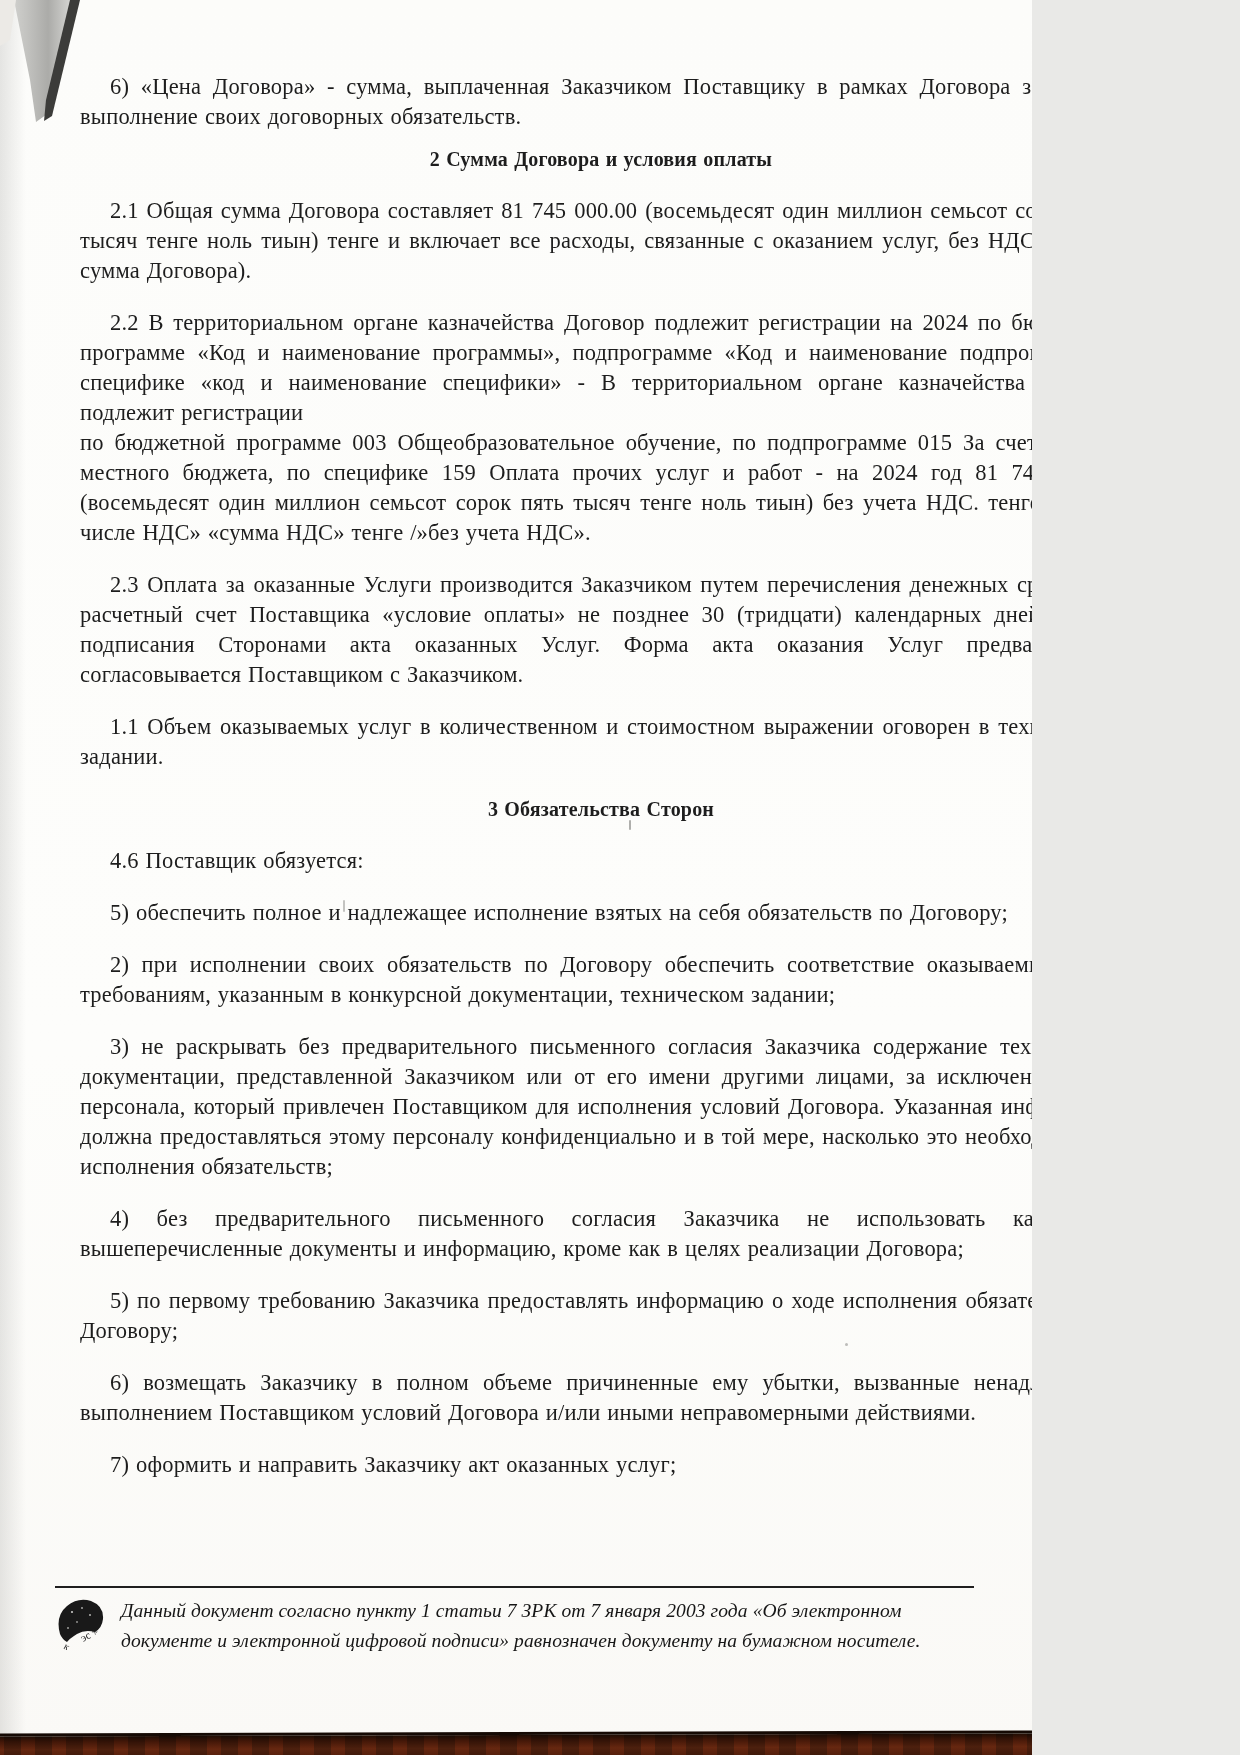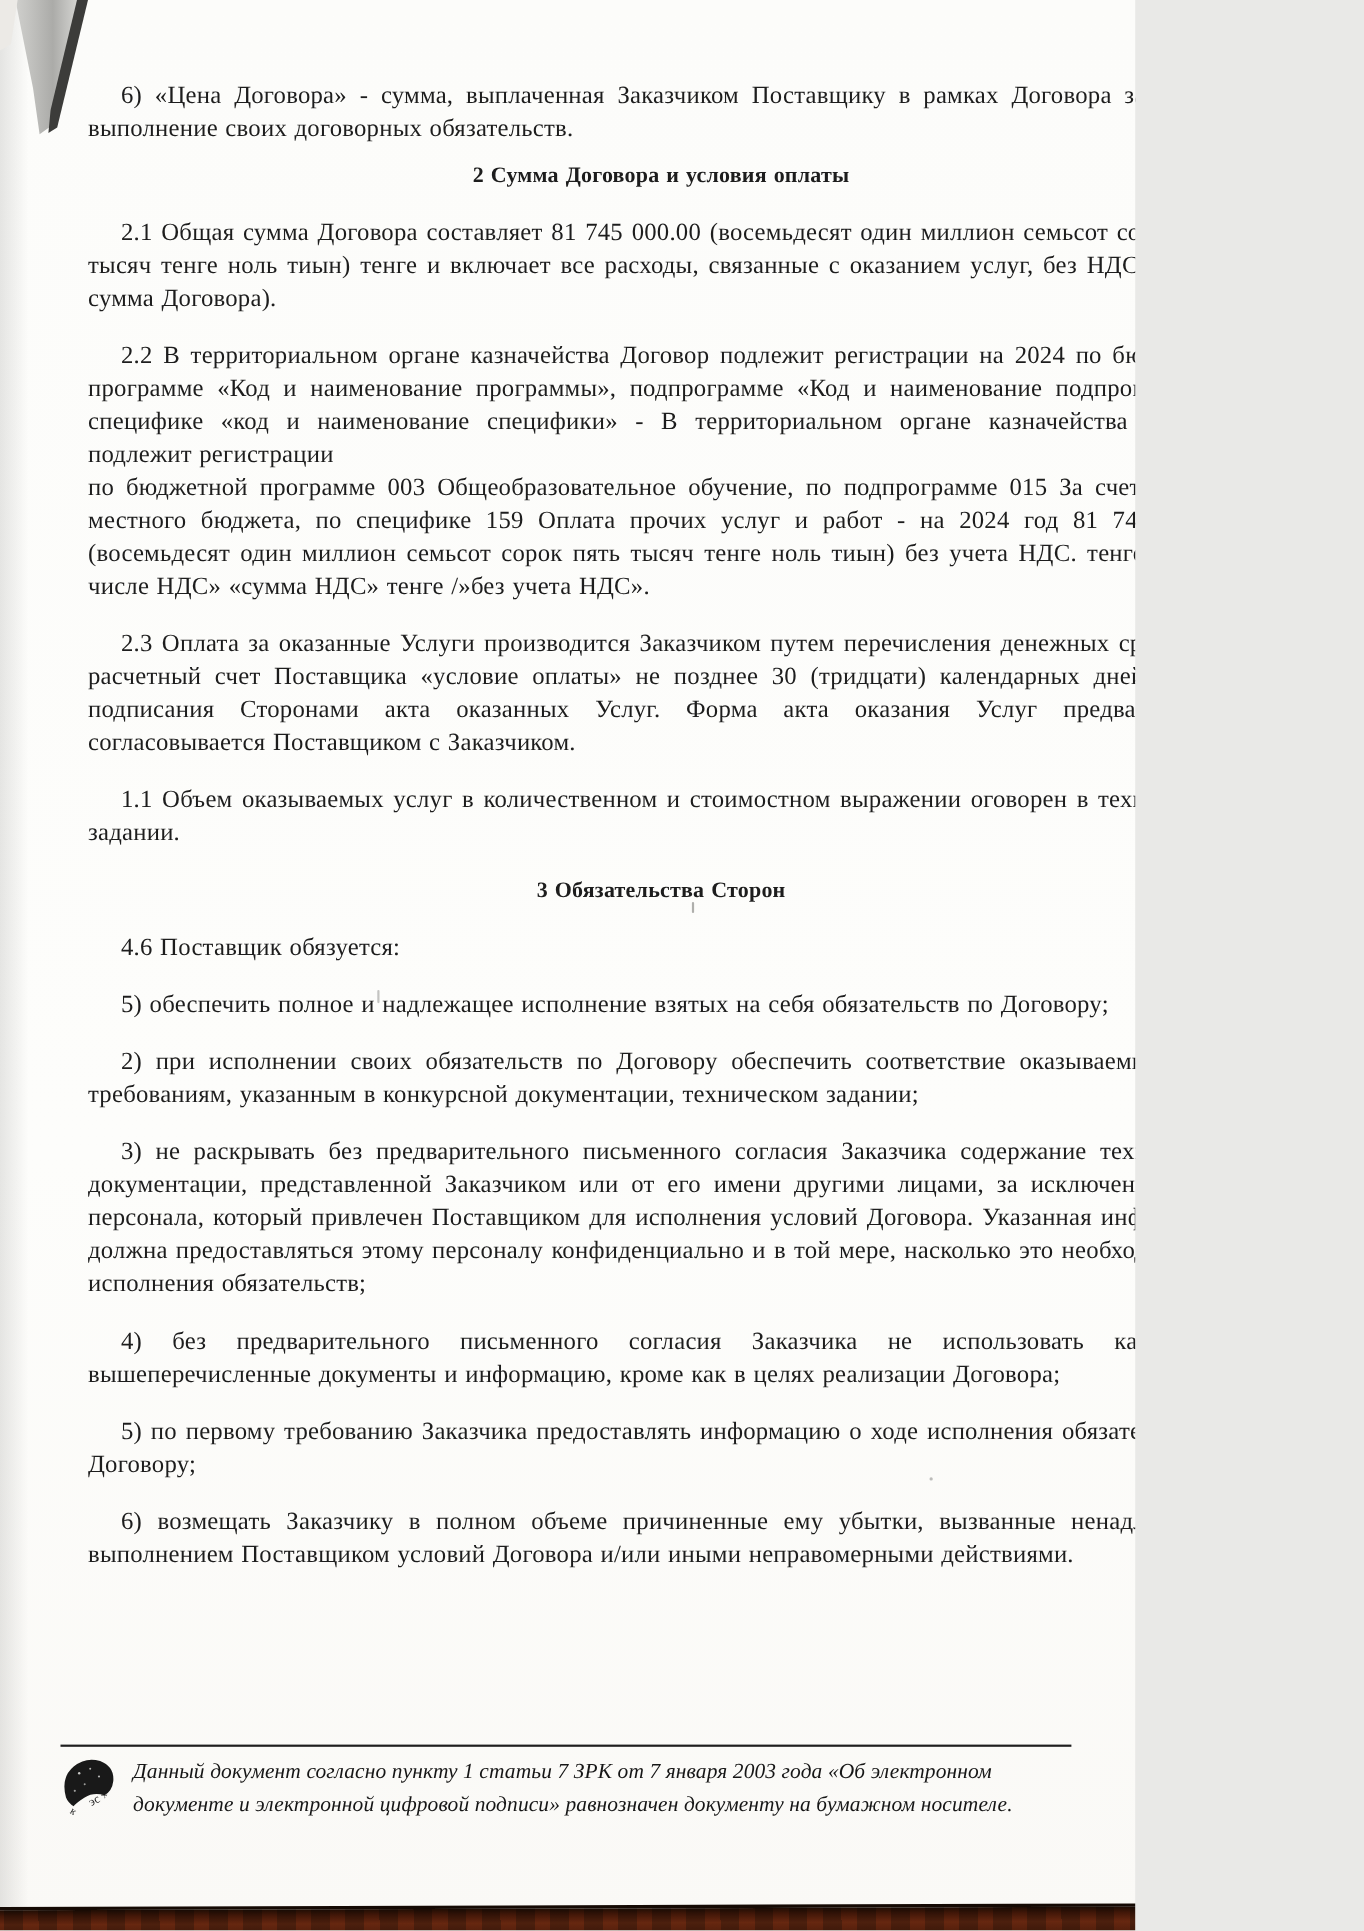--- a/index.html
+++ b/index.html
@@ -101,20 +101,21 @@
 
     <h2>3 Обязательства Сторон</h2>
 
     <p>4.6 Поставщик обязуется:</p>
     <p>5) обеспечить полное и надлежащее исполнение взятых на себя обязательств по Договору;</p>
     <p>2) при исполнении своих обязательств по Договору обеспечить соответствие оказываемых услуг требованиям, указанным в конкурсной документации, техническом задании;</p>
     <p>3) не раскрывать без предварительного письменного согласия Заказчика содержание технической документации, представленной Заказчиком или от его имени другими лицами, за исключением того персонала, который привлечен Поставщиком для исполнения условий Договора. Указанная информация должна предоставляться этому персоналу конфиденциально и в той мере, насколько это необходимо для исполнения обязательств;</p>
     <p>4) без предварительного письменного согласия Заказчика не использовать какие-либо вышеперечисленные документы и информацию, кроме как в целях реализации Договора;</p>
     <p>5) по первому требованию Заказчика предоставлять информацию о ходе исполнения обязательств по Договору;</p>
     <p>6) возмещать Заказчику в полном объеме причиненные ему убытки, вызванные ненадлежащим выполнением Поставщиком условий Договора и/или иными неправомерными действиями.</p>
+    <p>7) оформить и направить Заказчику акт оказанных услуг;</p>
   </div>
 
   <div class="speck s1"></div>
   <div class="speck s2"></div>
   <div class="speck s3"></div>
 
   <div class="footer">
     <svg class="stamp" viewBox="0 0 54 52" aria-hidden="true">
       <path d="M5 36 Q0 18 12 8 Q23 -1 36 3 Q49 8 48 21 Q47 30 40 34 Q30 31 22 36 Q14 41 12 44 Q7 41 5 36 Z" fill="#191919"></path>
       <circle cx="17" cy="14" r="1.1" fill="#f5f5f2" opacity="0.8"></circle>

